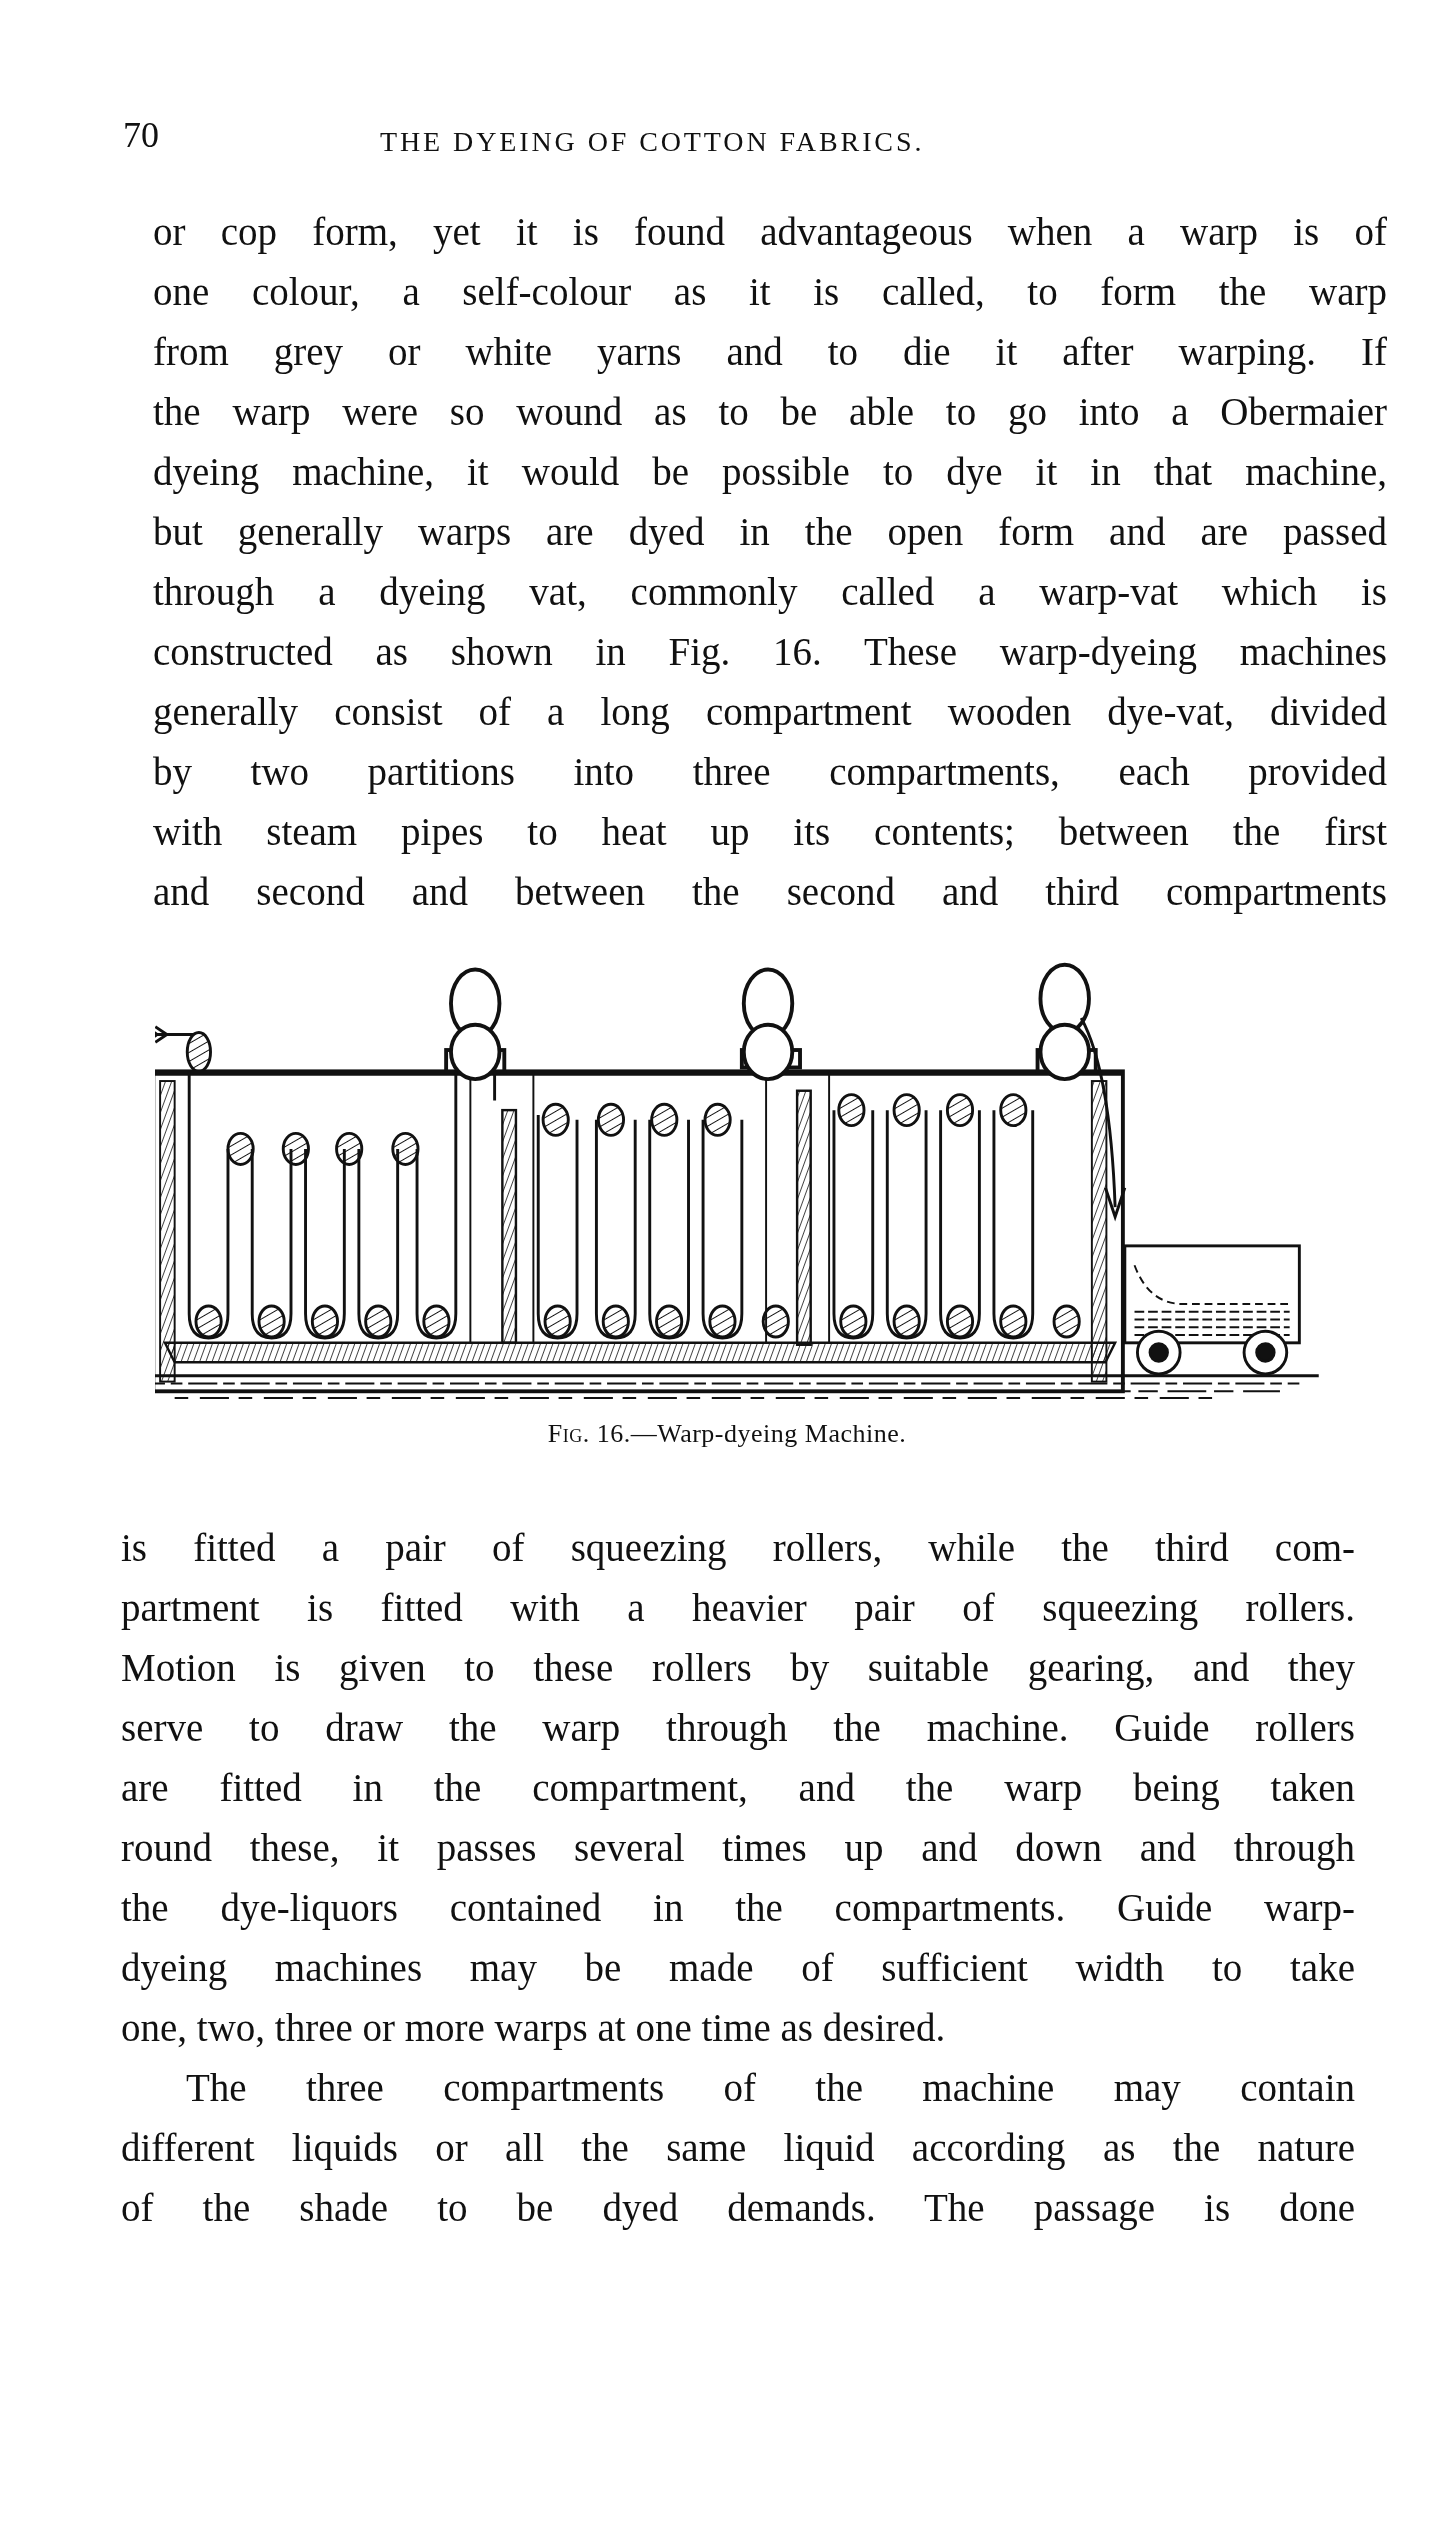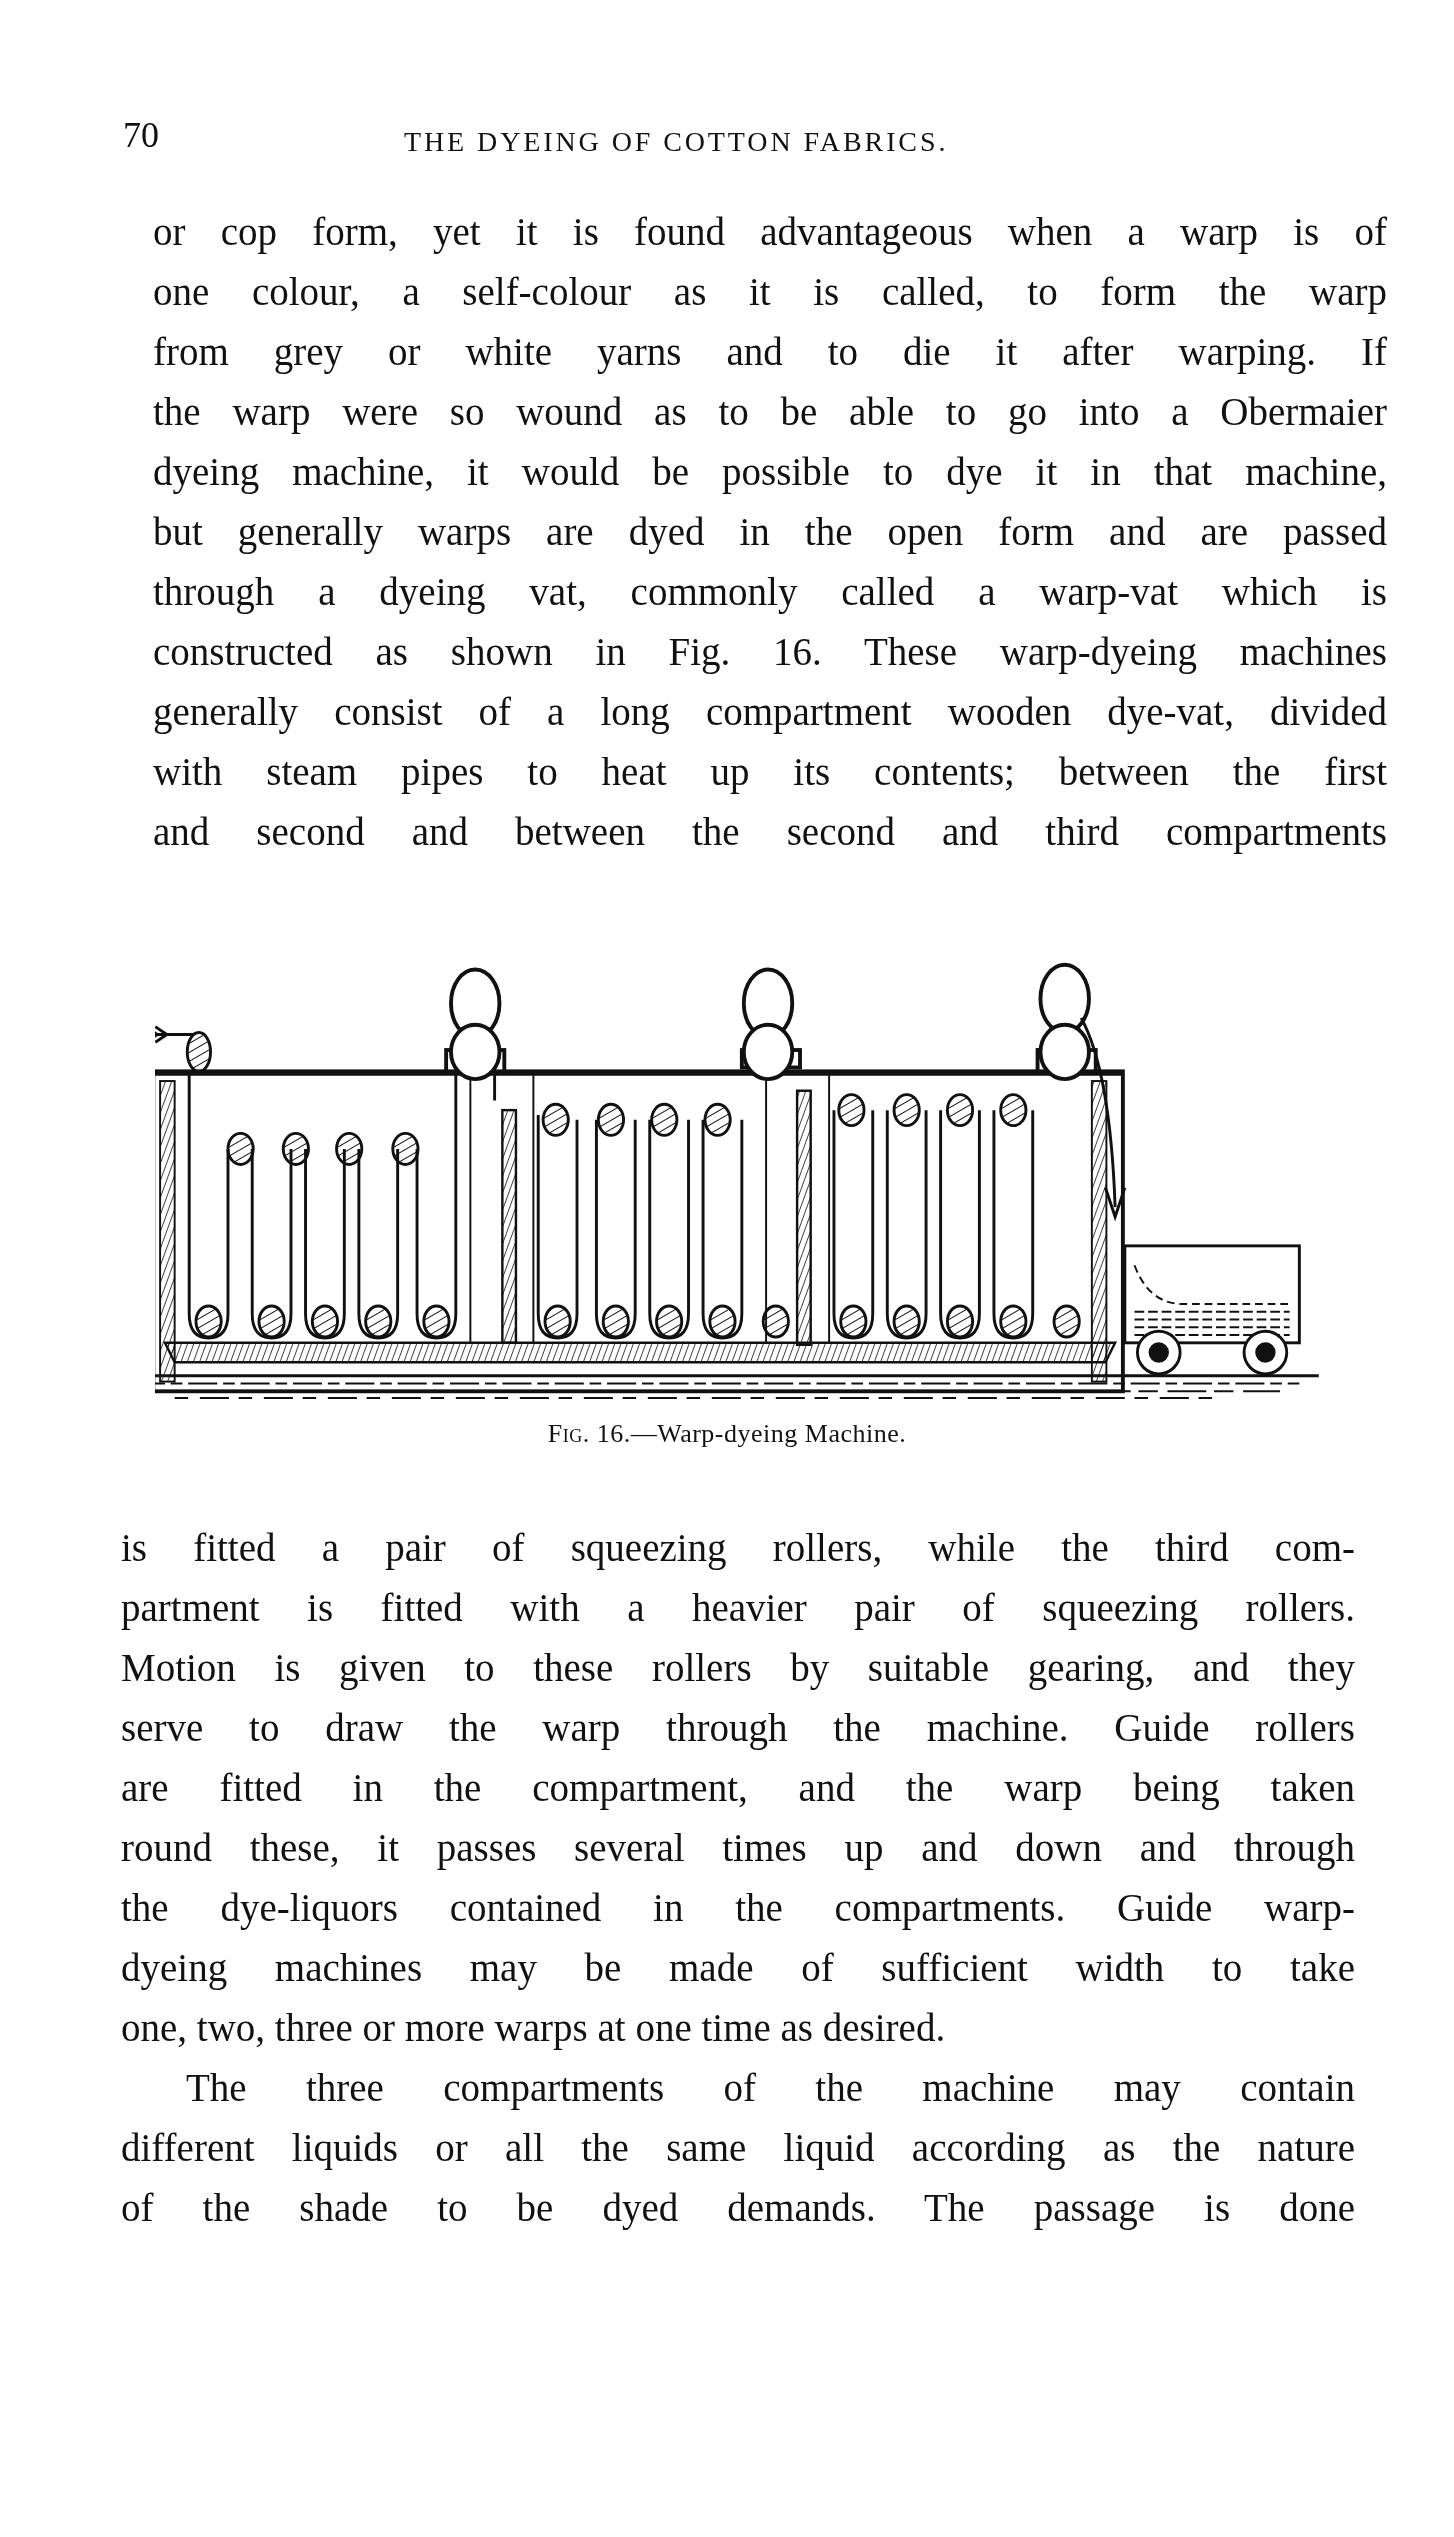--- a/index.html
+++ b/index.html
@@ -1,19 +1,19 @@
 <!DOCTYPE html>
 <html><head>
 <meta charset="utf-8">
 <style>
   html, body { margin: 0; padding: 0; background: #ffffff; }
   body { width: 1454px; height: 2538px; position: relative; overflow: hidden;
          font-family: "DejaVu Serif", "Liberation Serif", serif; color: #111; }
   .hdr-num { position: absolute; left: 123px; top: 114px; font-size: 36px; font-family: "Liberation Serif", serif; }
-  .hdr-title { position: absolute; left: 404px; top: 126px; font-size: 28px; letter-spacing: 2.9px; font-family: "Liberation Serif", serif; text-align: center; }
+  .hdr-title { position: absolute; left: 380px; top: 126px; font-size: 28px; letter-spacing: 2.9px; font-family: "Liberation Serif", serif; text-align: center; }
   .block { position: absolute; left: 121px; width: 1234px; font-family: "Liberation Serif", serif; font-size: 39px; }
   .line { height: 60px; line-height: 60px; white-space: nowrap; text-align: justify; text-align-last: justify; }
   .line.last { text-align-last: left; }
   .line.indent { padding-left: 65px; }
   #upper { top: 202px; margin-left: 32px; }
   #lower { top: 1518px; }
   .figure { position: absolute; left: 155px; top: 955px; width: 1164px; height: 446px; }
   .caption { position: absolute; left: 0; width: 1454px; top: 1419px; text-align: center;
              font-family: "Liberation Serif", serif; font-size: 26px; letter-spacing: 0.5px; }
   .caption .sc { font-variant: small-caps; }
@@ -27,20 +27,21 @@
 <div class="block" id="upper">
   <div class="line">or cop form, yet it is found advantageous when a warp is of</div>
   <div class="line">one colour, a self-colour as it is called, to form the warp</div>
   <div class="line">from grey or white yarns and to die it after warping. If</div>
   <div class="line">the warp were so wound as to be able to go into a Obermaier</div>
   <div class="line">dyeing machine, it would be possible to dye it in that machine,</div>
   <div class="line">but generally warps are dyed in the open form and are passed</div>
   <div class="line">through a dyeing vat, commonly called a warp-vat which is</div>
   <div class="line">constructed as shown in Fig. 16. These warp-dyeing machines</div>
   <div class="line">generally consist of a long compartment wooden dye-vat, divided</div>
+  <div class="line">by two partitions into three compartments, each provided</div>
   <div class="line">with steam pipes to heat up its contents; between the first</div>
   <div class="line">and second and between the second and third compartments</div>
 </div>
 
 <div class="figure">
   <svg width="1164" height="446" viewBox="0 0 1200 460" xmlns="http://www.w3.org/2000/svg" stroke="#111" fill="none" stroke-width="3">
     <defs>
       <pattern id="hatch" width="8" height="8" patternUnits="userSpaceOnUse" patternTransform="rotate(60)">
         <line x1="0" y1="0" x2="0" y2="8" stroke="#111" stroke-width="2"></line>
       </pattern>

